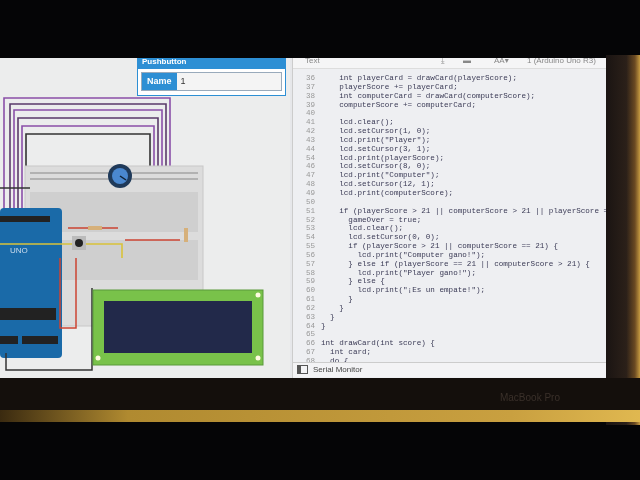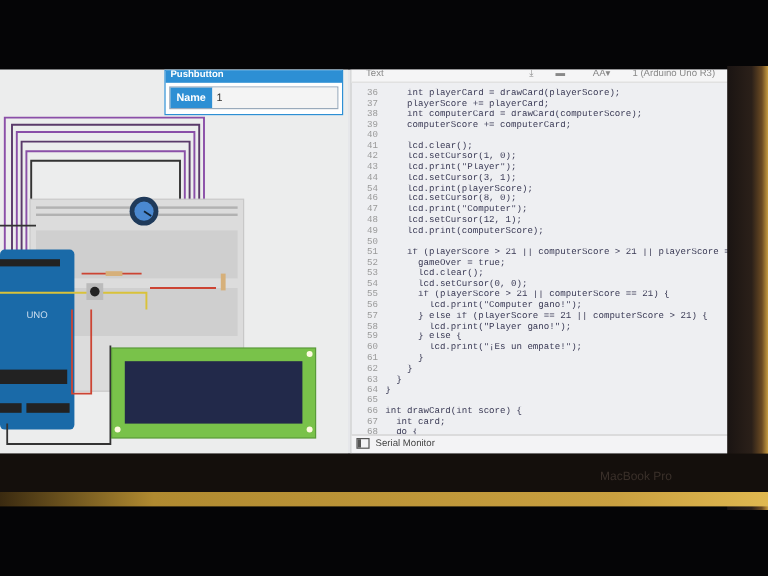--- a/index.html
+++ b/index.html
@@ -74,21 +74,21 @@
       <rect x="184" y="170" width="4" height="14" fill="#d6b07a"></rect>
 
       <rect x="93" y="232" width="170" height="75" fill="#79c24a" stroke="#5a9a3a"></rect>
       <rect x="104" y="243" width="148" height="52" fill="#22294a"></rect>
       <g fill="#fffbe0">
         <circle cx="258" cy="237" r="2.5"></circle>
           <circle cx="98" cy="300" r="2.5"></circle>
           <circle cx="258" cy="300" r="2.5"></circle>
       </g>
     </svg>
-    <span style="position:absolute;left:10px;top:200px;color:#cde;font-size:8px;margin-left:12px;">UNO</span>
+    <span style="position:absolute;left:10px;top:188px;color:#cde;font-size:8px;">UNO</span>
   </div>
 
   <div class="props">
     <div class="props-head">Pushbutton</div>
     <div class="props-row">
       <div class="props-label">Name</div>
       <div class="props-value">1</div>
     </div>
   </div>
 

